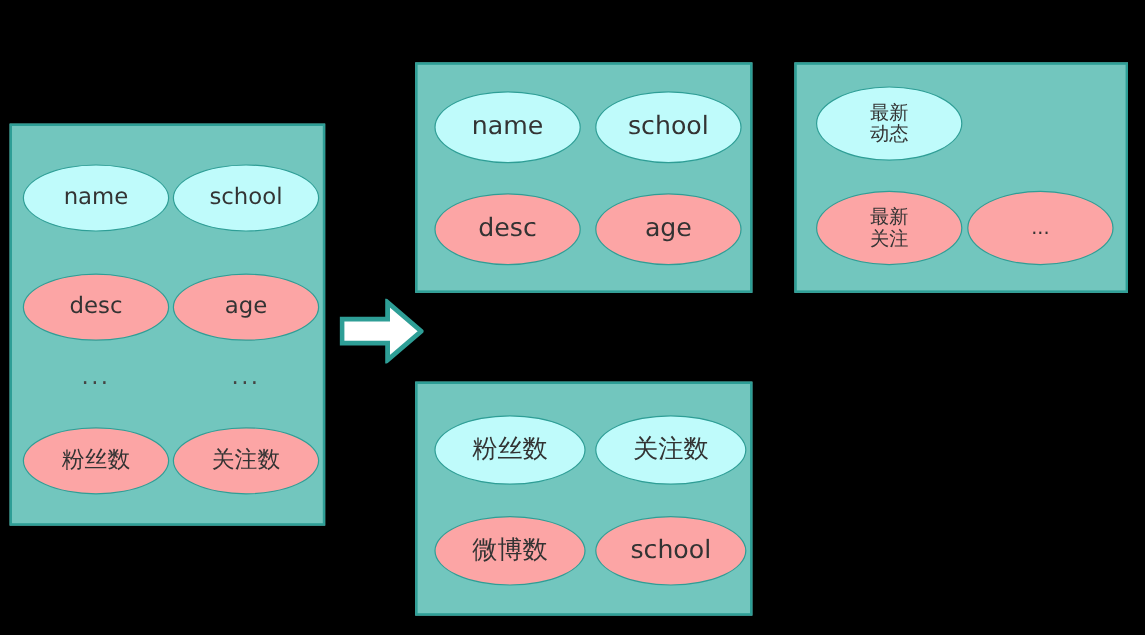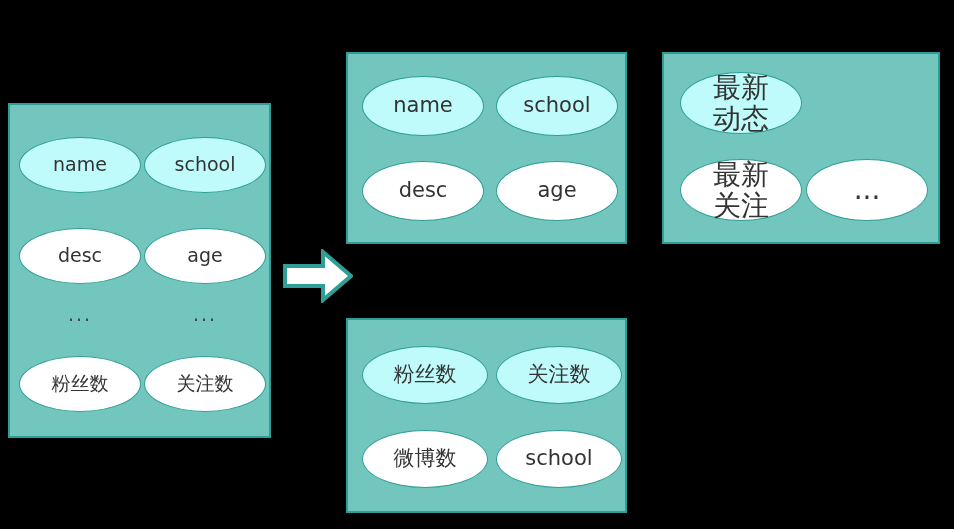--- a/index.html
+++ b/index.html
@@ -44,21 +44,21 @@
     box-sizing: border-box;
     display: flex;
     align-items: center;
     justify-content: center;
     text-align: center;
     color: #333333;
     line-height: 1.12;
     white-space: pre-line;
   }
   .node.cyan  { background: #BFFBFB; }
-  .node.green { background: #ffffff; }
+  .node.green { background: #fca5a5; }
 
   
   .dots {
     position: absolute;
     color: #444444;
     letter-spacing: 2px;
     display: flex;
     align-items: center;
     justify-content: center;
   }
@@ -75,21 +75,21 @@
   #src-d1 { left: 134px; top: 195px; width: 122px; height: 28px; font-size: 19px; }
 
   
   #panel-profile .node { width: 122px; height: 60px; font-size: 21px; }
   #pro-n0 { left: 14px;  top: 22px; }
   #pro-n1 { left: 148px; top: 22px; }
   #pro-n2 { left: 14px;  top: 107px; }
   #pro-n3 { left: 148px; top: 107px; }
 
   
-  #panel-activity .node { width: 122px; height: 62px; font-size: 28px; }
+  #panel-activity .node { width: 122px; height: 62px; font-size: 16px; }
   #act-n0 { left: 16px;  top: 18px; }
   #act-n1 { left: 142px; top: 18px; }
   #act-n2 { left: 16px;  top: 105px; }
   #act-n3 { left: 142px; top: 105px; }
 
   
   #panel-stats .node { width: 126px; height: 58px; font-size: 21px; }
   #sta-n0 { left: 14px;  top: 26px; }
   #sta-n1 { left: 148px; top: 26px; }
   #sta-n2 { left: 14px;  top: 110px; }

